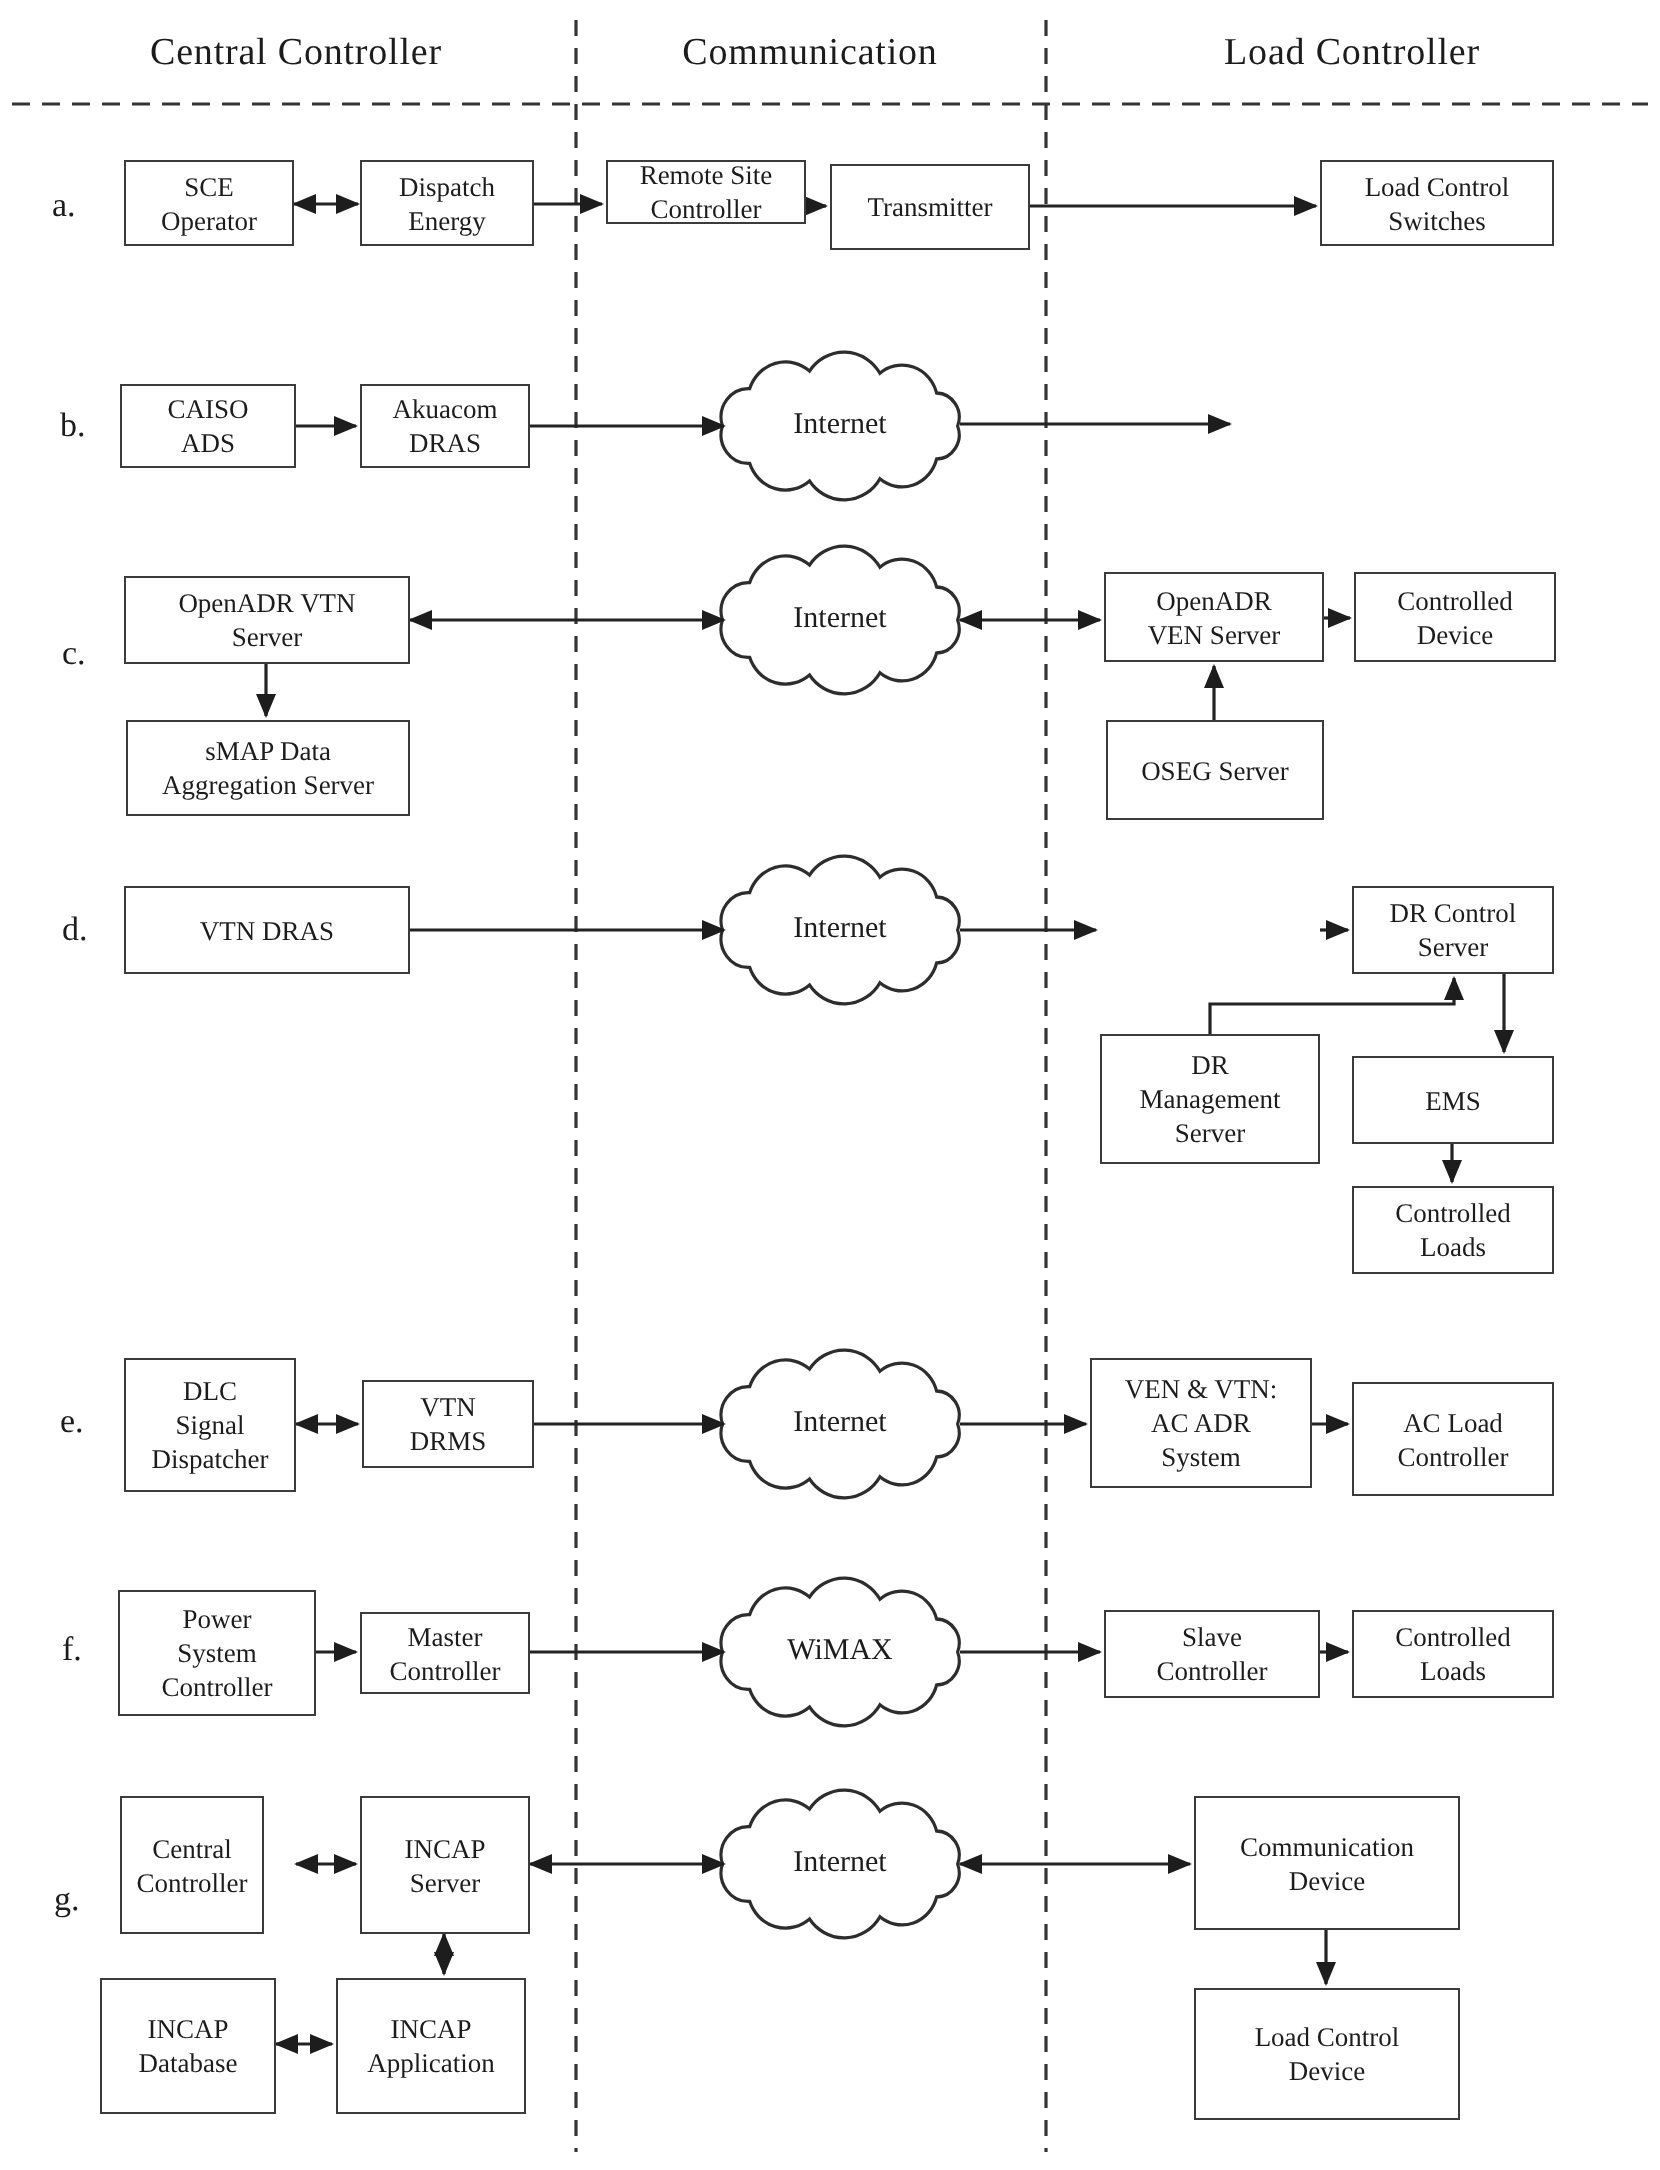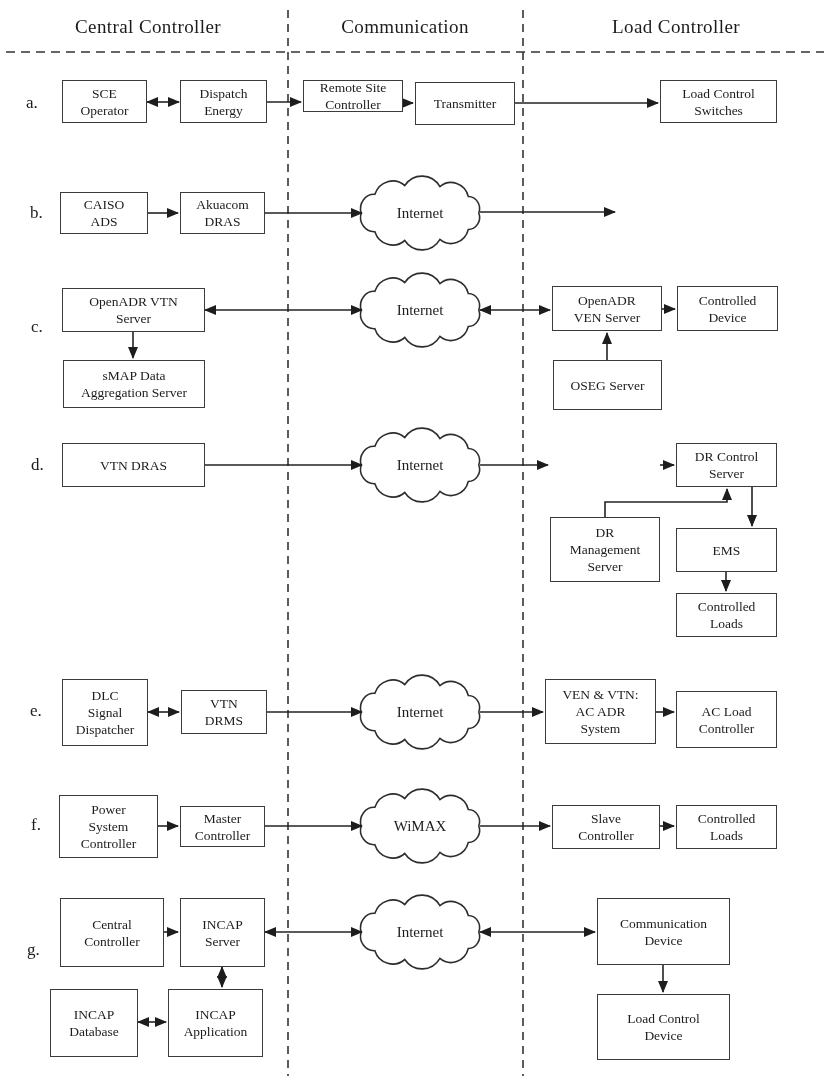--- a/index.html
+++ b/index.html
@@ -160,21 +160,21 @@
   <div class="box" style="left:59px;top:795px;width:99px;height:63px">Power
 System
 Controller</div>
   <div class="box" style="left:180px;top:806px;width:85px;height:41px">Master
 Controller</div>
   <div class="box" style="left:552px;top:805px;width:108px;height:44px">Slave
 Controller</div>
   <div class="box" style="left:676px;top:805px;width:101px;height:44px">Controlled
 Loads</div>
 
-  <div class="box" style="left:60px;top:898px;width:104px;height:69px">Central
+  <div class="box" style="left:60px;top:898px;width:72px;height:69px">Central
 Controller</div>
   <div class="box" style="left:180px;top:898px;width:85px;height:69px">INCAP
 Server</div>
   <div class="box" style="left:50px;top:989px;width:88px;height:68px">INCAP
 Database</div>
   <div class="box" style="left:168px;top:989px;width:95px;height:68px">INCAP
 Application</div>
   <div class="box" style="left:597px;top:898px;width:133px;height:67px">Communication
 Device</div>
   <div class="box" style="left:597px;top:994px;width:133px;height:66px">Load Control

